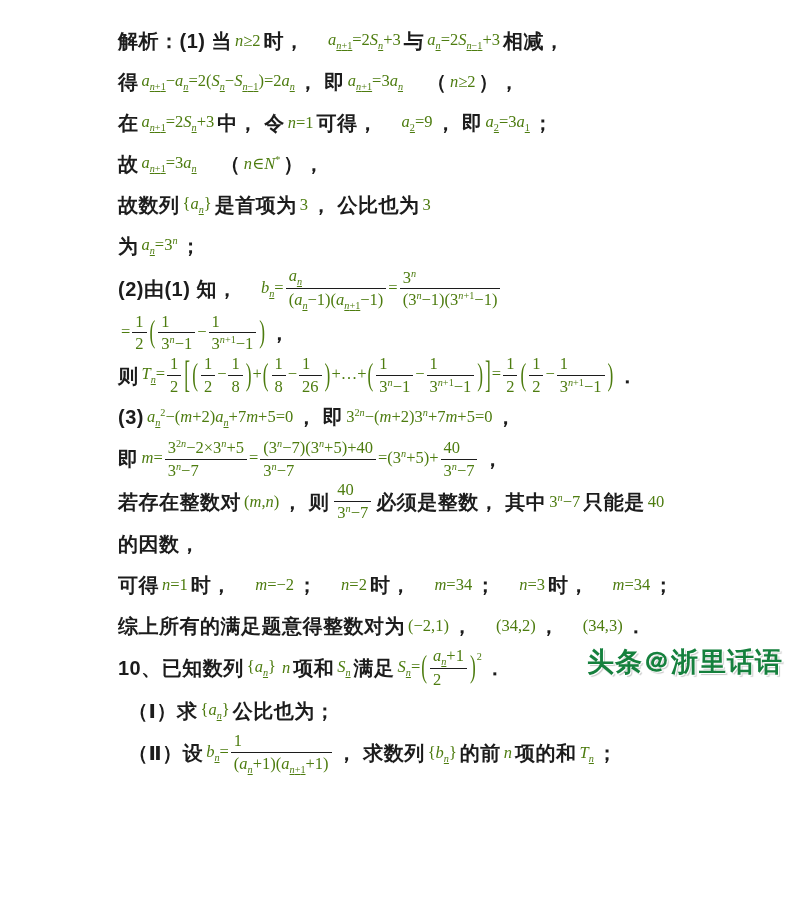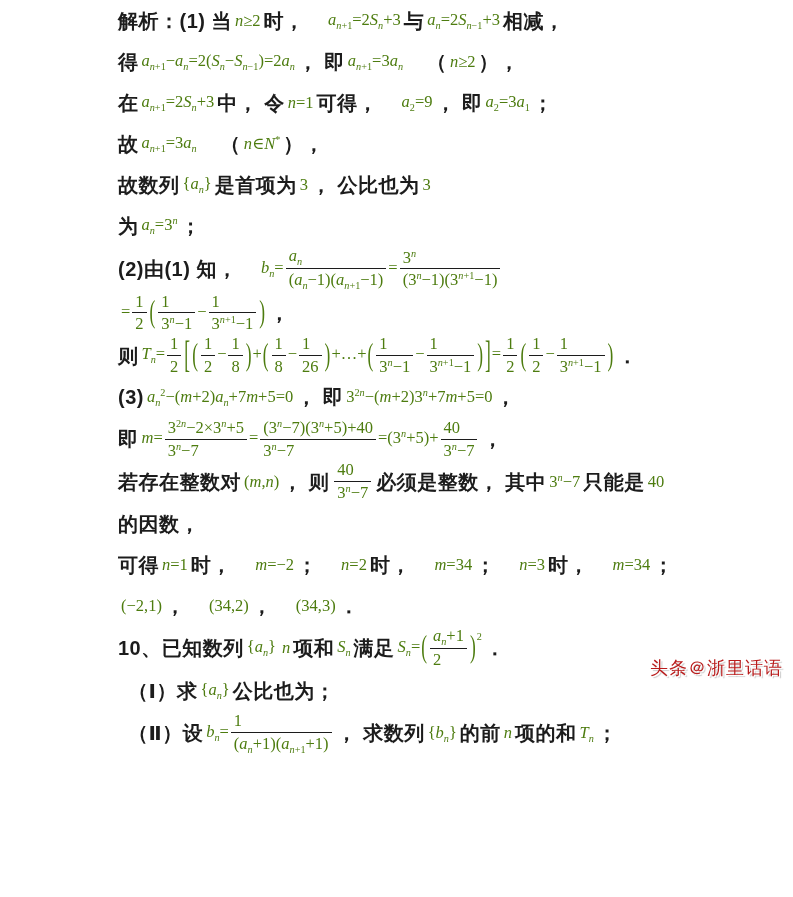--- a/index.html
+++ b/index.html
@@ -3,60 +3,60 @@
 <meta charset="utf-8">
 <style>
   html,body{margin:0;padding:0;}
   body{
     width:793px;height:897px;overflow:hidden;position:relative;
     background:#ffffff;color:#1c1c1c;
     font-family:"Liberation Sans","DejaVu Sans",sans-serif;
   }
   .page{
     box-sizing:border-box;width:793px;height:694px;
-    padding:0 50px 8px 118px;position:relative;
+    padding:20px 50px 8px 118px;position:relative;
   }
   .line{
     display:flex;align-items:center;flex-wrap:wrap;
     min-height:41px;
   }
   .line.indent{padding-left:10px;}
   .zh{
     font-family:"Liberation Sans","DejaVu Sans",sans-serif;
     font-size:20px;font-weight:600;white-space:pre;letter-spacing:0.5px;
     line-height:1.3;
   }
   .math{
     font-family:"Liberation Serif","DejaVu Serif",serif;
     font-size:16.5px;white-space:nowrap;padding:0 3px;color:#4d7c0f;
   }
   .mi{font-style:italic;}
   .mo,.mn{font-style:normal;}
   .math sub,.math sup{font-size:0.62em;line-height:1;}
-  .math sub{vertical-align:-0.4em;}
+  .math sub{vertical-align:-0.4em;text-decoration:underline;}
   .math sup{vertical-align:0.55em;}
   .frac{
     display:inline-block;vertical-align:middle;text-align:left;
     margin:0 2px;line-height:1.2;
   }
   .frac > .num{display:block;border-bottom:1px solid #1c1c1c;padding:0 3px 1px;}
   .frac > .den{display:block;padding:1px 3px 0;}
   .paren,.brack{display:inline-flex;align-items:center;vertical-align:middle;}
   .paren > .stretch{
     display:inline-block;transform:scaleY(1.8);font-size:1.05em;
     font-style:normal;padding:0 1px;
   }
   .brack > .stretch{
     display:inline-block;transform:scaleY(2.15);font-size:1.05em;
     font-style:normal;padding:0 1px;
   }
   .paren + sup, .brack + sup{vertical-align:1.15em;}
   .watermark{
     position:absolute;right:10px;bottom:14px;
-    font-size:18px;font-weight:400;color:#b91c1c;
+    font-size:27px;font-weight:700;color:#15803d;
     text-shadow:1px 1px 0 #ffffff,2px 2px 1px #c9c9c9;
     letter-spacing:1px;
   }
 </style>
 </head>
 <body>
 
 <div class="page">
   <div id="doc">
       <div class="line">
@@ -179,20 +179,21 @@
         <span class="math"><span class="mi">n</span><span class="mo">=</span><span class="mn">2</span></span>
         <span class="zh">时，　</span>
         <span class="math"><span class="mi">m</span><span class="mo">=</span><span class="mn">3</span><span class="mn">4</span></span>
         <span class="zh">；　</span>
         <span class="math"><span class="mi">n</span><span class="mo">=</span><span class="mn">3</span></span>
         <span class="zh">时，　</span>
         <span class="math"><span class="mi">m</span><span class="mo">=</span><span class="mn">3</span><span class="mn">4</span></span>
         <span class="zh">；</span>
       </div>
       <div class="line">
+        <span class="zh">综上所有的满足题意得整数对为</span>
         <span class="math"><span class="mo">(</span><span class="mo">−</span><span class="mn">2</span><span class="mo">,</span><span class="mn">1</span><span class="mo">)</span></span>
         <span class="zh">，　</span>
         <span class="math"><span class="mo">(</span><span class="mn">3</span><span class="mn">4</span><span class="mo">,</span><span class="mn">2</span><span class="mo">)</span></span>
         <span class="zh">，　</span>
         <span class="math"><span class="mo">(</span><span class="mn">3</span><span class="mn">4</span><span class="mo">,</span><span class="mn">3</span><span class="mo">)</span></span>
         <span class="zh">．</span>
       </div>
       <div class="line">
         <span class="zh">10、已知数列</span>
         <span class="math"><span class="mo">{</span><span class="mi">a</span><sub><span class="mrow"><span class="mi">n</span></span></sub><span class="mo">}</span></span>

